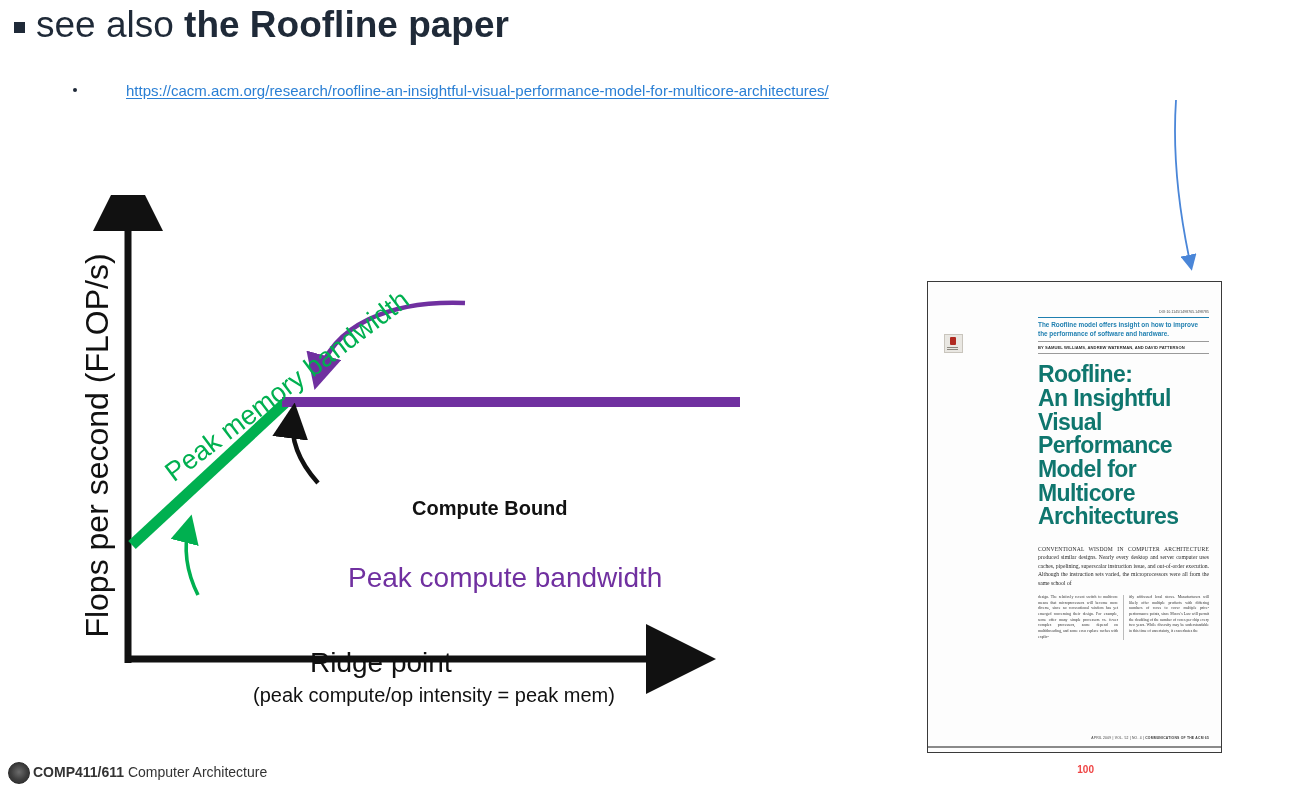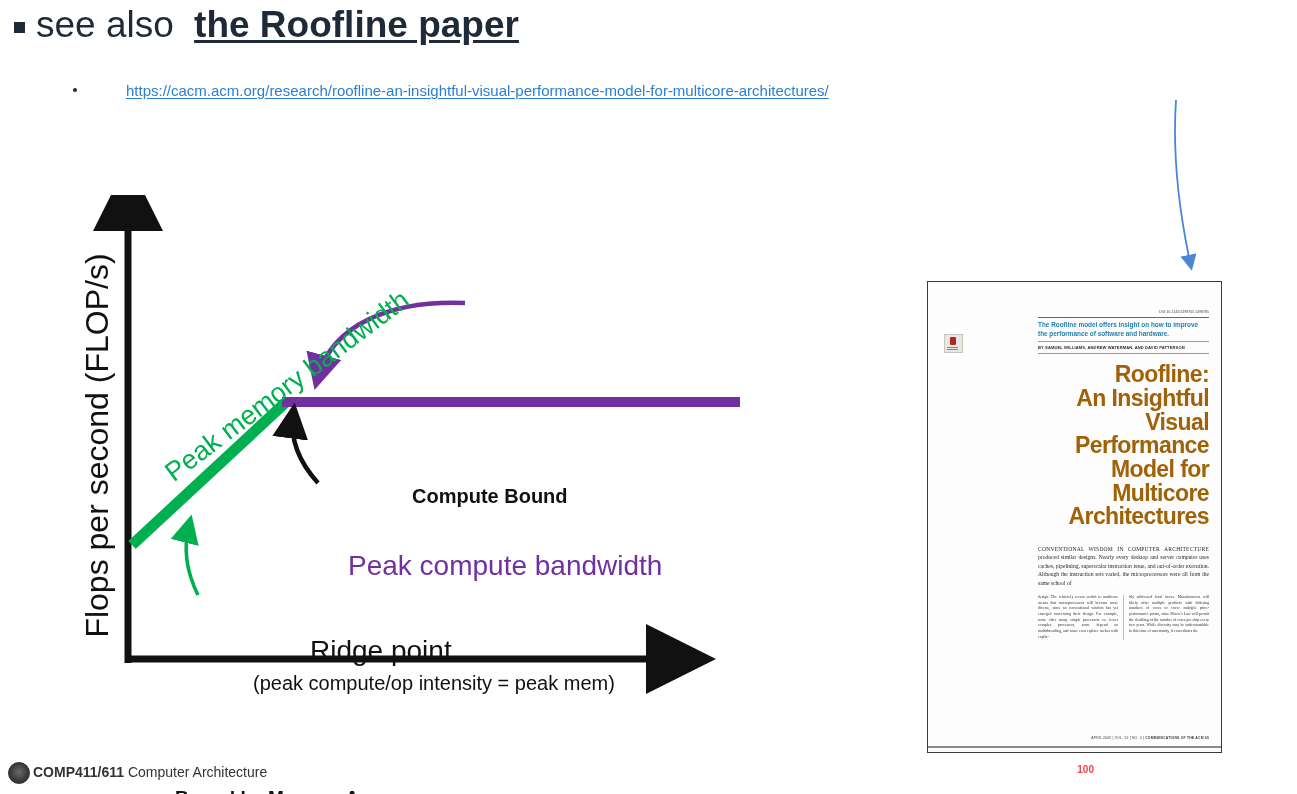--- a/index.html
+++ b/index.html
@@ -36,23 +36,21 @@
     width: 11px;
     height: 11px;
     background: #1f2a38;
     margin-right: 11px;
     margin-top: 17px;
     flex: 0 0 auto;
   }
   .bullet-l1 .txt { font-weight: 400; }
   .bullet-l1 .txt .strong {
     font-weight: 700;
-    text-decoration: underline;
     text-underline-offset: 3px;
-    margin-left: 10px;
   }
 
   .bullet-l2 {
     position: absolute;
     display: flex;
     align-items: baseline;
     font-size: 15px;
     white-space: nowrap;
   }
   .bullet-l2 .dot {
@@ -93,20 +91,21 @@
     font-size: 32px;
     text-align: center;
     color: #111;
     white-space: nowrap;
   }
 
   .lbl {
     position: absolute;
     white-space: nowrap;
     color: #111;
+    margin-top: 12px;
   }
   .lbl-compute-bound { left: 352px; top: 290px; font-size: 20px; font-weight: 700; }
   .lbl-peak-compute  { left: 288px; top: 355px; font-size: 28px; color: #7030a0; }
   .lbl-ridge         { left: 250px; top: 440px; font-size: 28px; }
   .lbl-ridge-sub     { left: 193px; top: 477px; font-size: 20px; }
   .lbl-bound-mem     { left: 115px; top: 592px; font-size: 19px; font-weight: 700; }
   .lbl-peak-mem {
     position: absolute;
     left: 118px;
     top: 262px;
@@ -182,24 +181,23 @@
     font-weight: 700;
     color: #2b2b2b;
     padding: 3px 0 3px 0;
     border-bottom: 0.6px solid #9a9a9a;
     letter-spacing: .1px;
   }
   .paper-title {
     font-size: 23px;
     font-weight: 700;
     line-height: 1.03;
-    color: #a16207;
+    color: #0f766e;
     letter-spacing: -0.6px;
     margin-top: 9px;
-    text-align: right;
   }
   .abstract {
     margin-top: 16px;
     font-family: "Liberation Serif", serif;
     font-size: 5.6px;
     line-height: 1.5;
     color: #2a2a2a;
     text-align: justify;
   }
   .abstract .smallcaps { font-variant: small-caps; letter-spacing: .2px; }

